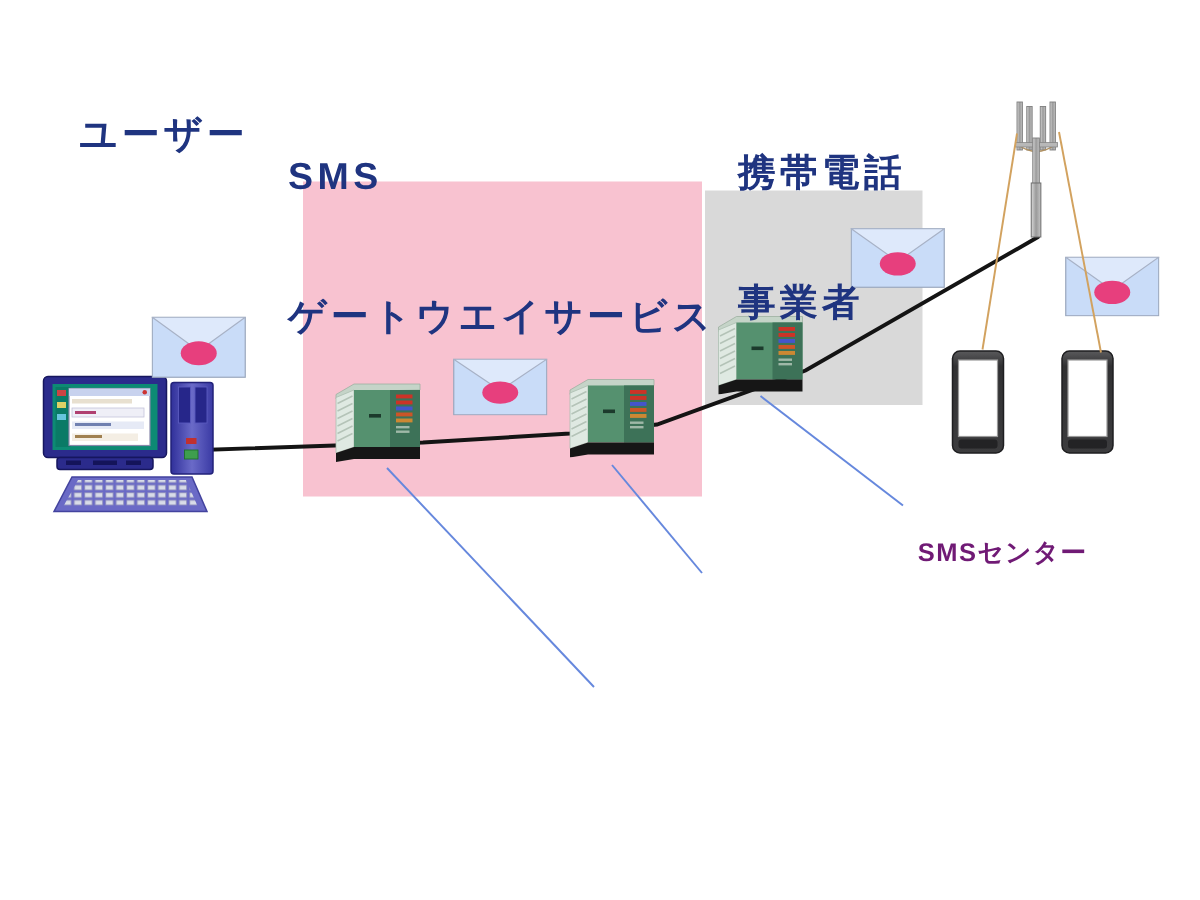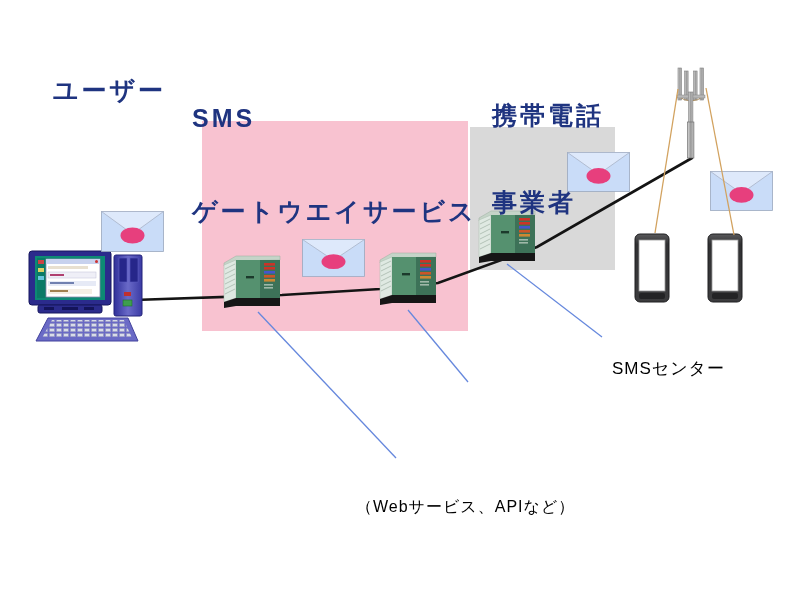--- a/index.html
+++ b/index.html
@@ -12,21 +12,21 @@
   #zone-gateway{left:202px;top:121px;width:266px;height:210px;background:#F8C2D0;}
   #zone-carrier{left:470px;top:127px;width:145px;height:143px;background:#D9D9D9;}
   .heading{
     position:absolute;color:#1F3480;font-weight:bold;font-size:25px;line-height:31px;
     letter-spacing:3px;white-space:pre;
   }
   #header-user{left:13px;top:44px;}
   #header-sms{left:192px;top:41px;}
   #header-carrier{left:492px;top:43px;line-height:29px;}
   .lbl{
-    position:absolute;color:#000000;font-weight:normal;font-size:17px;line-height:20px;
+    position:absolute;color:#701a75;font-weight:bold;font-size:17px;line-height:20px;
     letter-spacing:1px;white-space:pre;
   }
   #label-smsc{left:589px;top:339px;}
   #label-emse{left:442px;top:383px;}
   #label-gw{left:356px;top:459px;font-size:16px;line-height:19px;}
   svg{display:block;}
   .layer{position:absolute;left:0;top:0;}
 </style>
 </head>
 <body>
@@ -240,16 +240,15 @@
     <div>SMS</div>
     <div>ゲートウエイサービス</div>
   </div>
 
   <div id="label-smsc" class="lbl">
     <span>SMSセンター</span>
   </div>
 
 
   <div id="label-gw" class="lbl">
-    <div>（Webサービス、APIなど）</div>
   </div>
 
 </div>
 
 </body></html>

